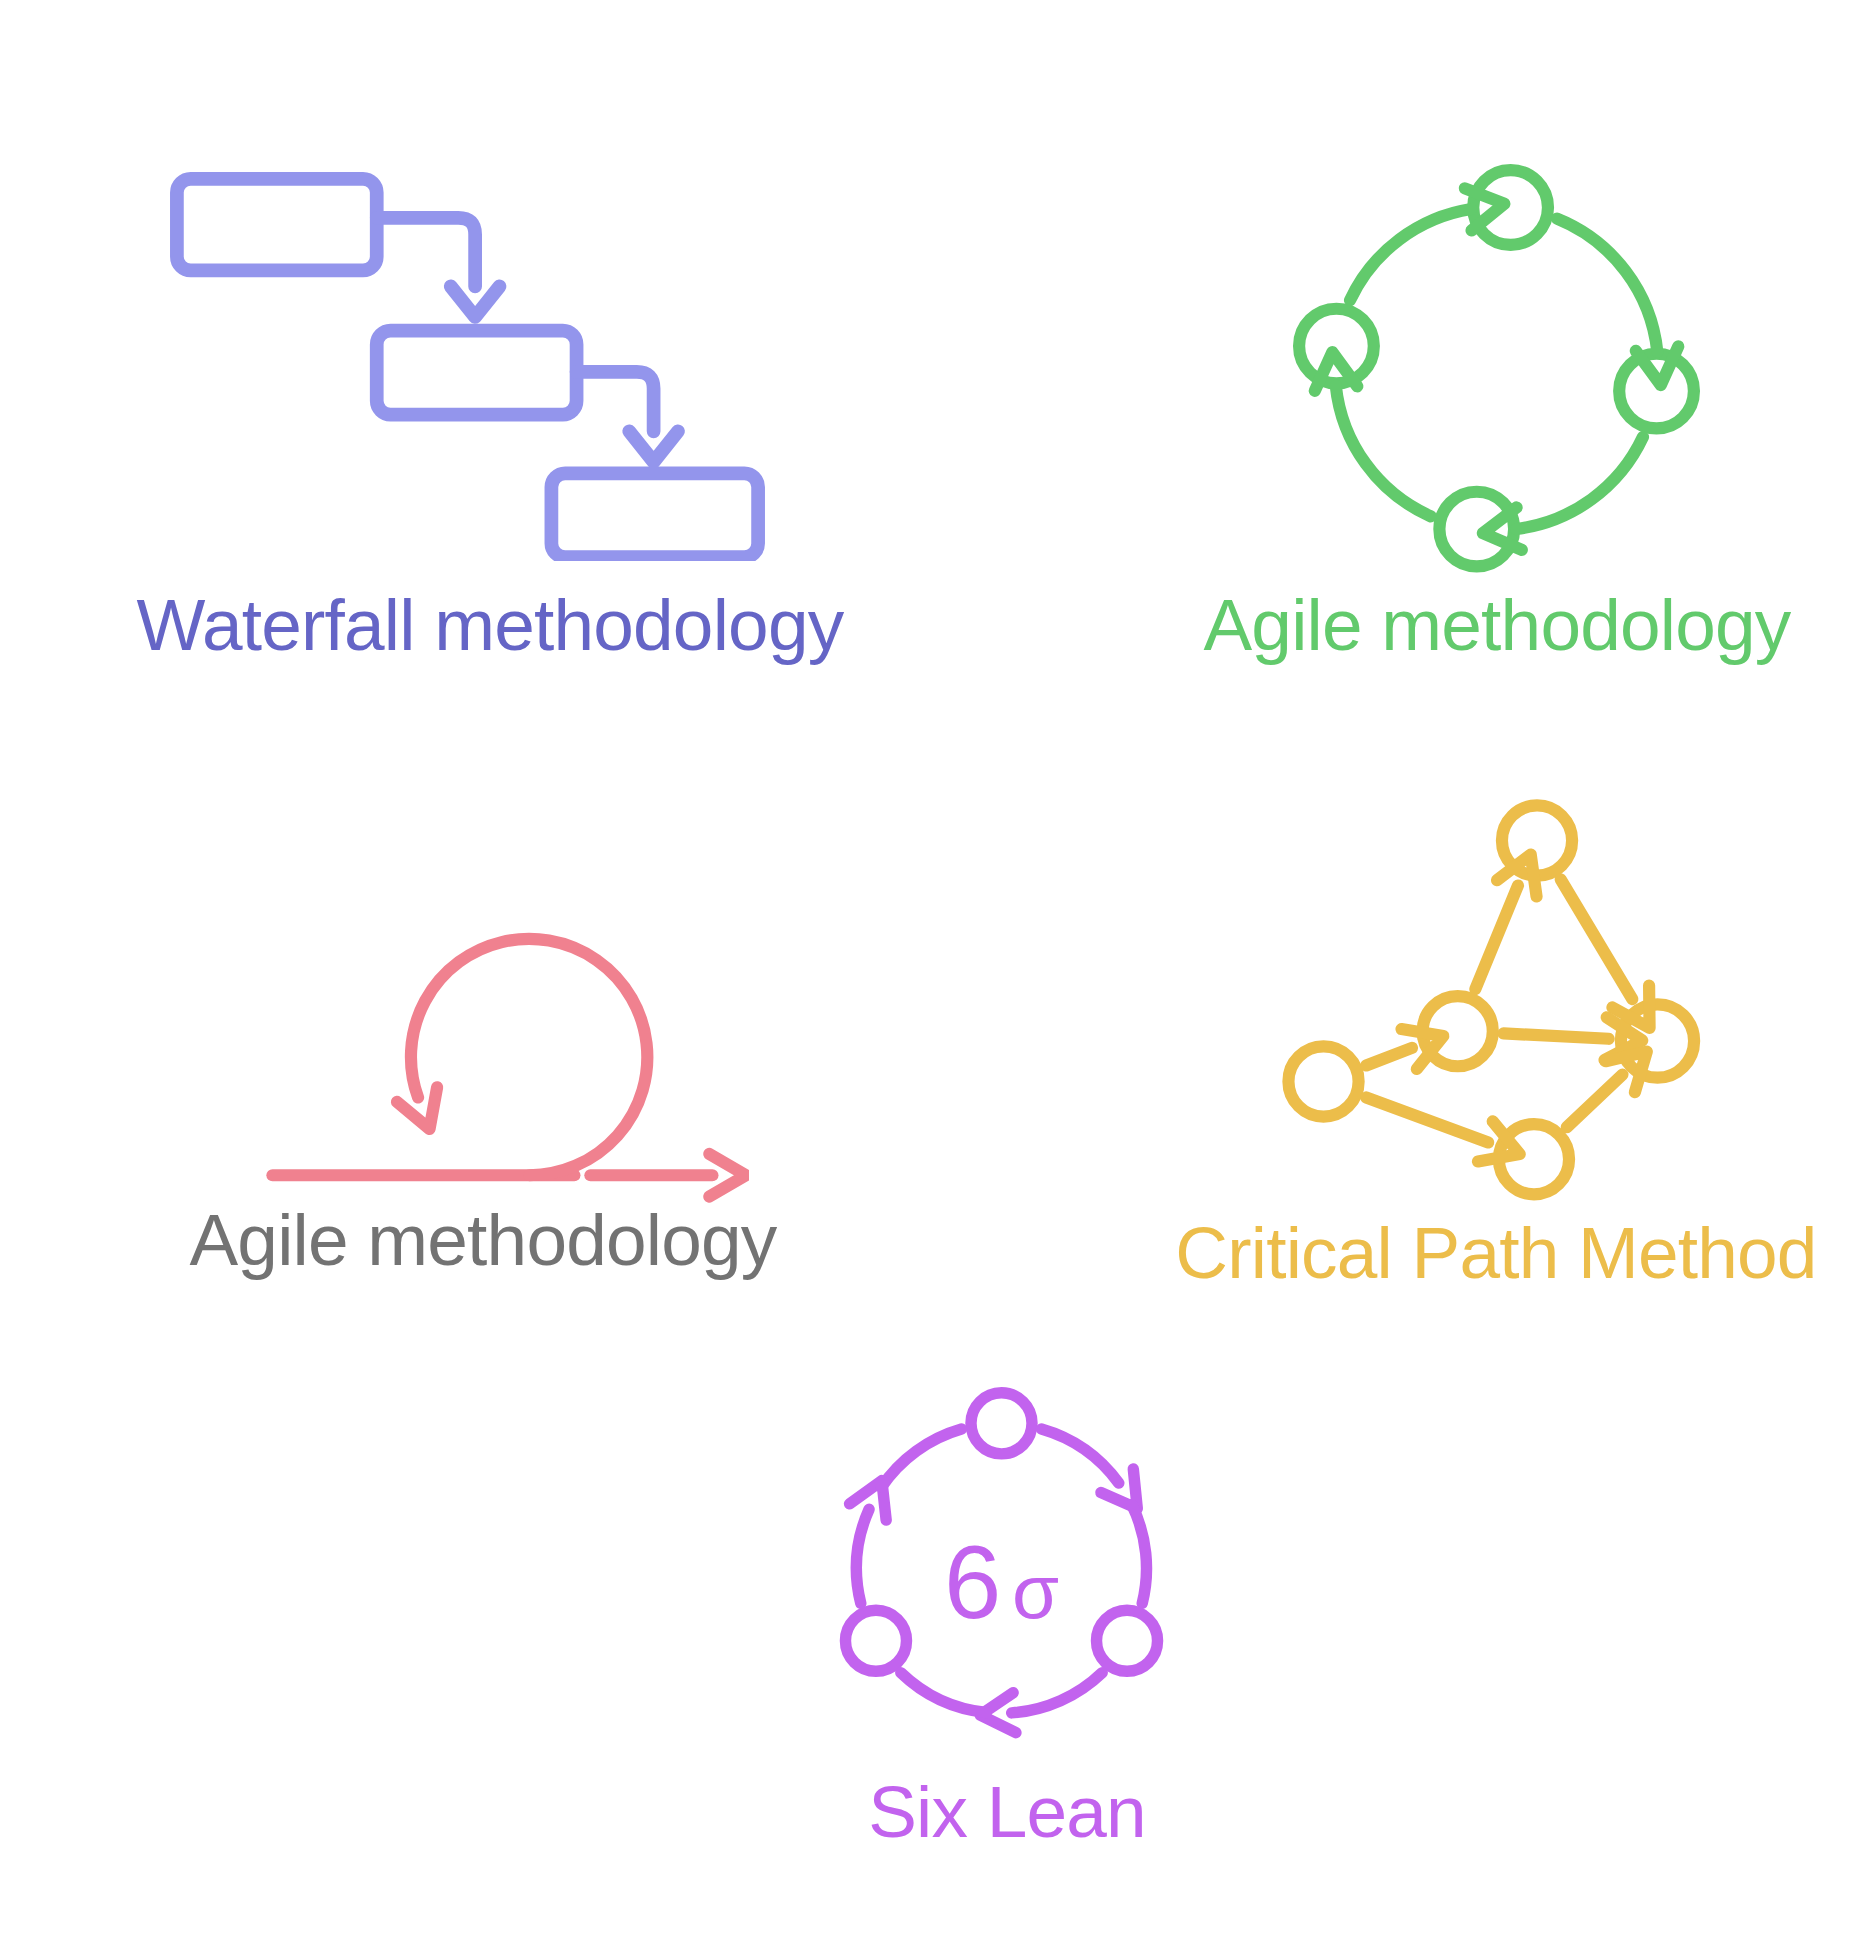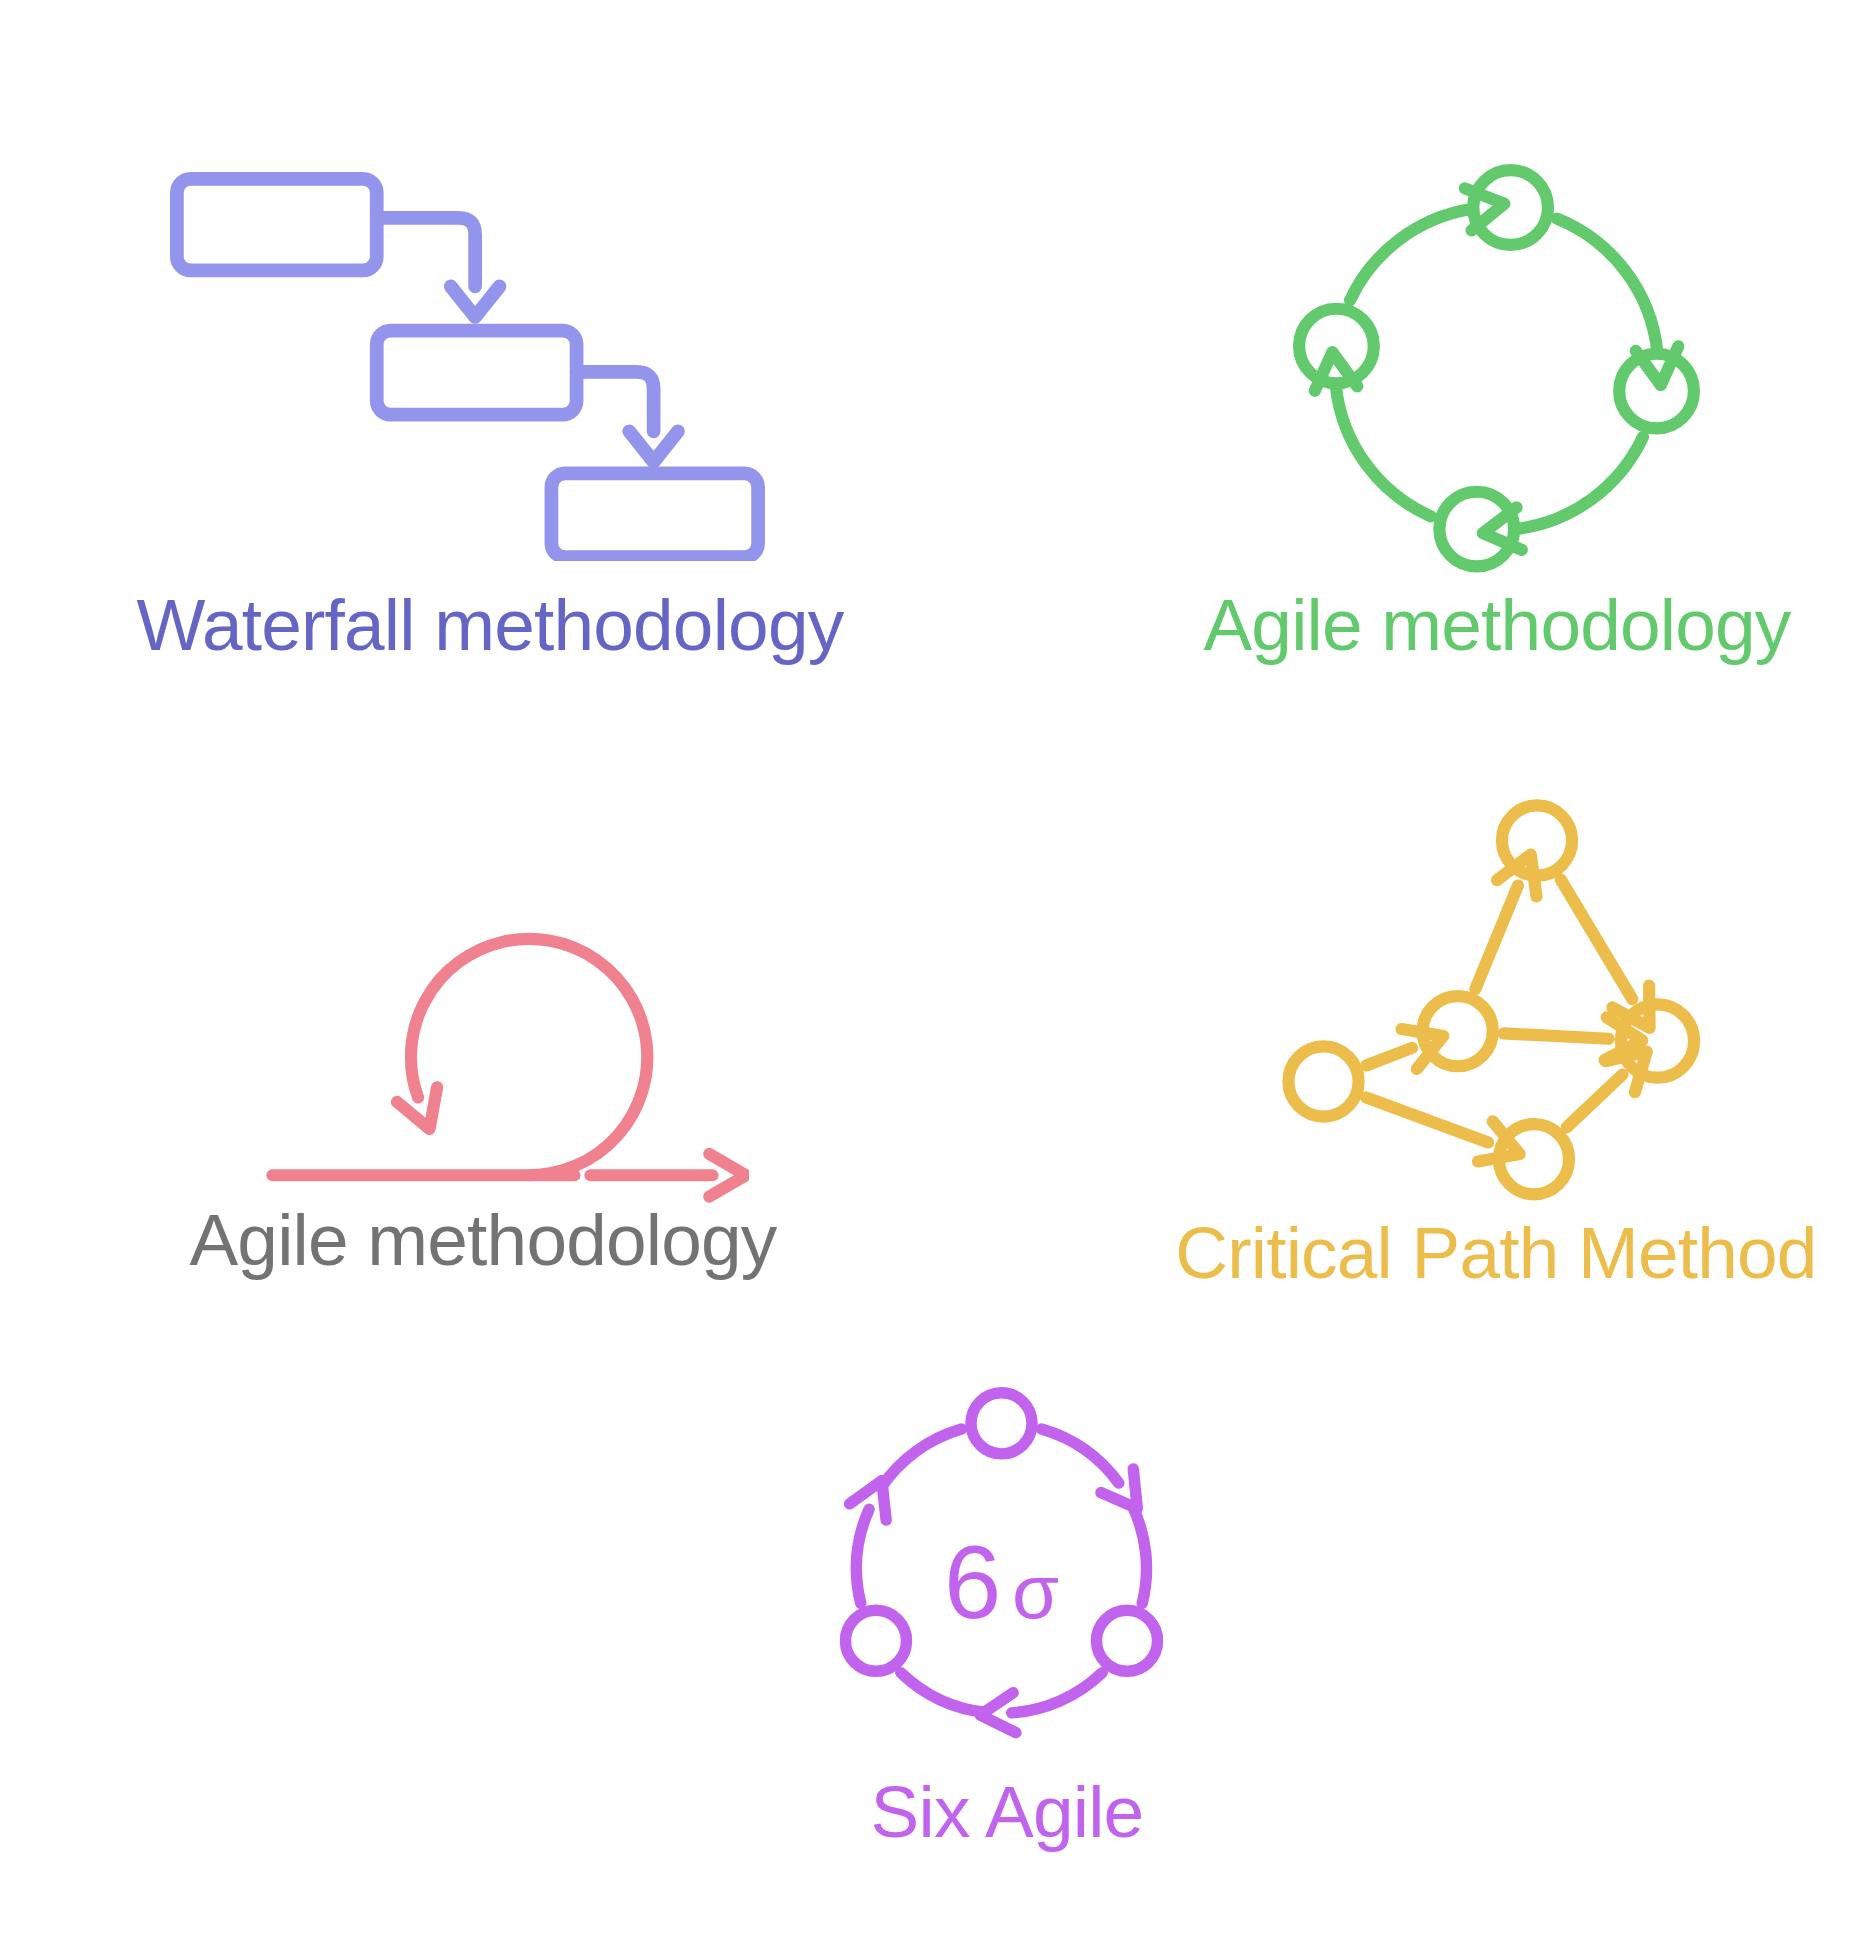--- a/index.html
+++ b/index.html
@@ -106,16 +106,16 @@
       <circle cx="65.5" cy="335" r="40"></circle>
       <path d="M 282.4 57.4 A 190 190 0 0 1 383.7 128.3" marker-end="url(#arrow-sigma)"></path>
       <path d="M 400.8 156.7 A 190 190 0 0 1 414.4 286"></path>
       <path d="M 362 376.7 A 190 190 0 0 1 243.3 429.5" marker-end="url(#arrow-sigma)"></path>
       <path d="M 210.1 429 A 190 190 0 0 1 98 376.7"></path>
       <path d="M 45.6 286 A 190 190 0 0 1 56.4 162.7" marker-end="url(#arrow-sigma)"></path>
       <path d="M 72.5 133.8 A 190 190 0 0 1 177.6 57.4"></path>
     </g>
     <text x="230" y="305" text-anchor="middle" fill="currentColor" stroke="none"><tspan font-size="135">6</tspan><tspan font-size="100" dx="14">σ</tspan></text>
   </svg>
-  <div class="method-label" style="left: 616px; top: 1770px; width: 702px; color: rgb(194, 99, 238);">Six Agile</div>
+  <div class="method-label" style="left: 616px; top: 1770px; width: 702px; color: rgb(194, 99, 238);">Six Lean</div>
 
 </div>
 
 
 </body></html>

